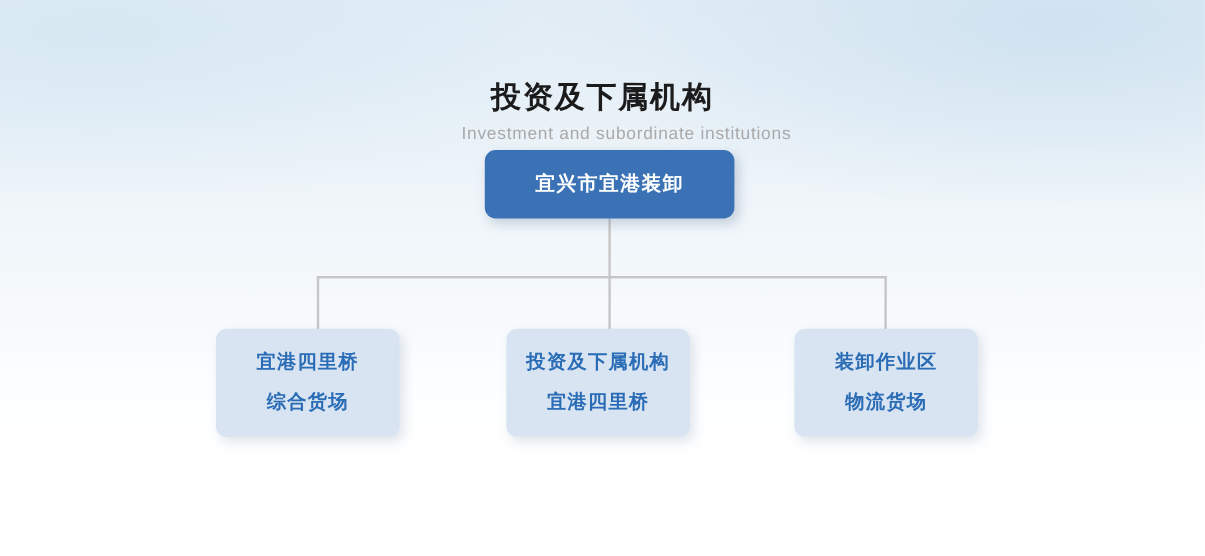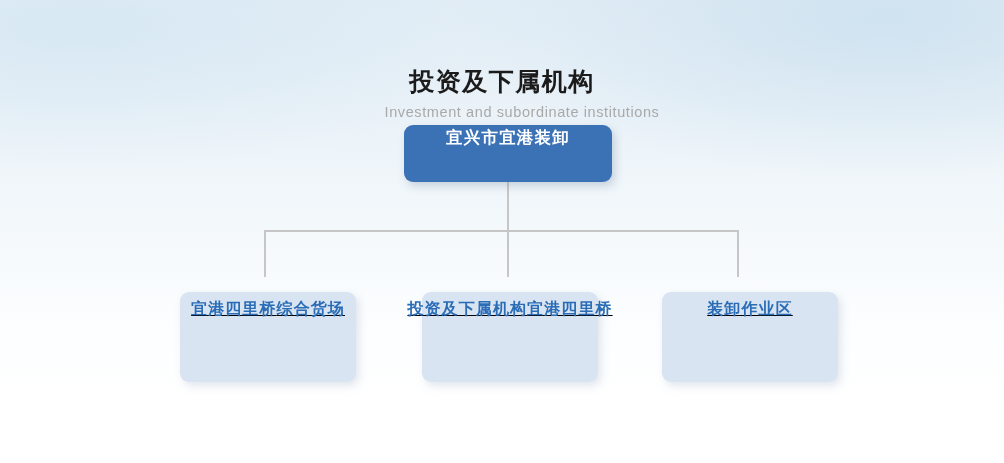--- a/index.html
+++ b/index.html
@@ -65,22 +65,22 @@
   #hbar        { left: 264px; top: 230px; width: 475px; }
   #drop-left   { left: 264px; top: 230px; height: 47px; }
   #drop-right  { left: 737px; top: 230px; height: 47px; }
 
   
   .node {
     position: absolute;
     box-sizing: border-box;
     border-radius: 9px;
     display: flex;
-    flex-direction: row;
-    align-items: flex-start;
+    flex-direction: column;
+    align-items: center;
     justify-content: center;
     text-align: center;
   }
 
   .root-node {
     left: 404px;
     top: 125px;
     width: 208px;
     height: 57px;
     background: #3a72b5;
@@ -89,26 +89,25 @@
   .root-node .line {
     color: #ffffff;
     font-size: 16.5px;
     font-weight: bold;
     letter-spacing: 1.2px;
     line-height: 25px;
     white-space: nowrap;
   }
 
   .child-node {
-    top: 292px;
-    width: 176px;
+    top: 274px;
+    width: 153px;
     height: 90px;
     background: #d9e4f2;
     box-shadow: 3px 4px 9px rgba(150,165,185,0.28);
-    text-decoration: underline;
   }
   .child-node .line {
     color: #2a6cb5;
     font-size: 16px;
     font-weight: bold;
     letter-spacing: 1.1px;
     line-height: 33px;
     white-space: nowrap;
   }
 
@@ -140,15 +139,16 @@
     <div class="line">综合货场</div>
   </div>
 
   <div class="node child-node" id="child-1">
     <div class="line">投资及下属机构</div>
     <div class="line">宜港四里桥</div>
   </div>
 
   <div class="node child-node" id="child-2">
     <div class="line">装卸作业区</div>
+    <div class="line">物流货场</div>
   </div>
 
 </div>
 
 </body></html>

